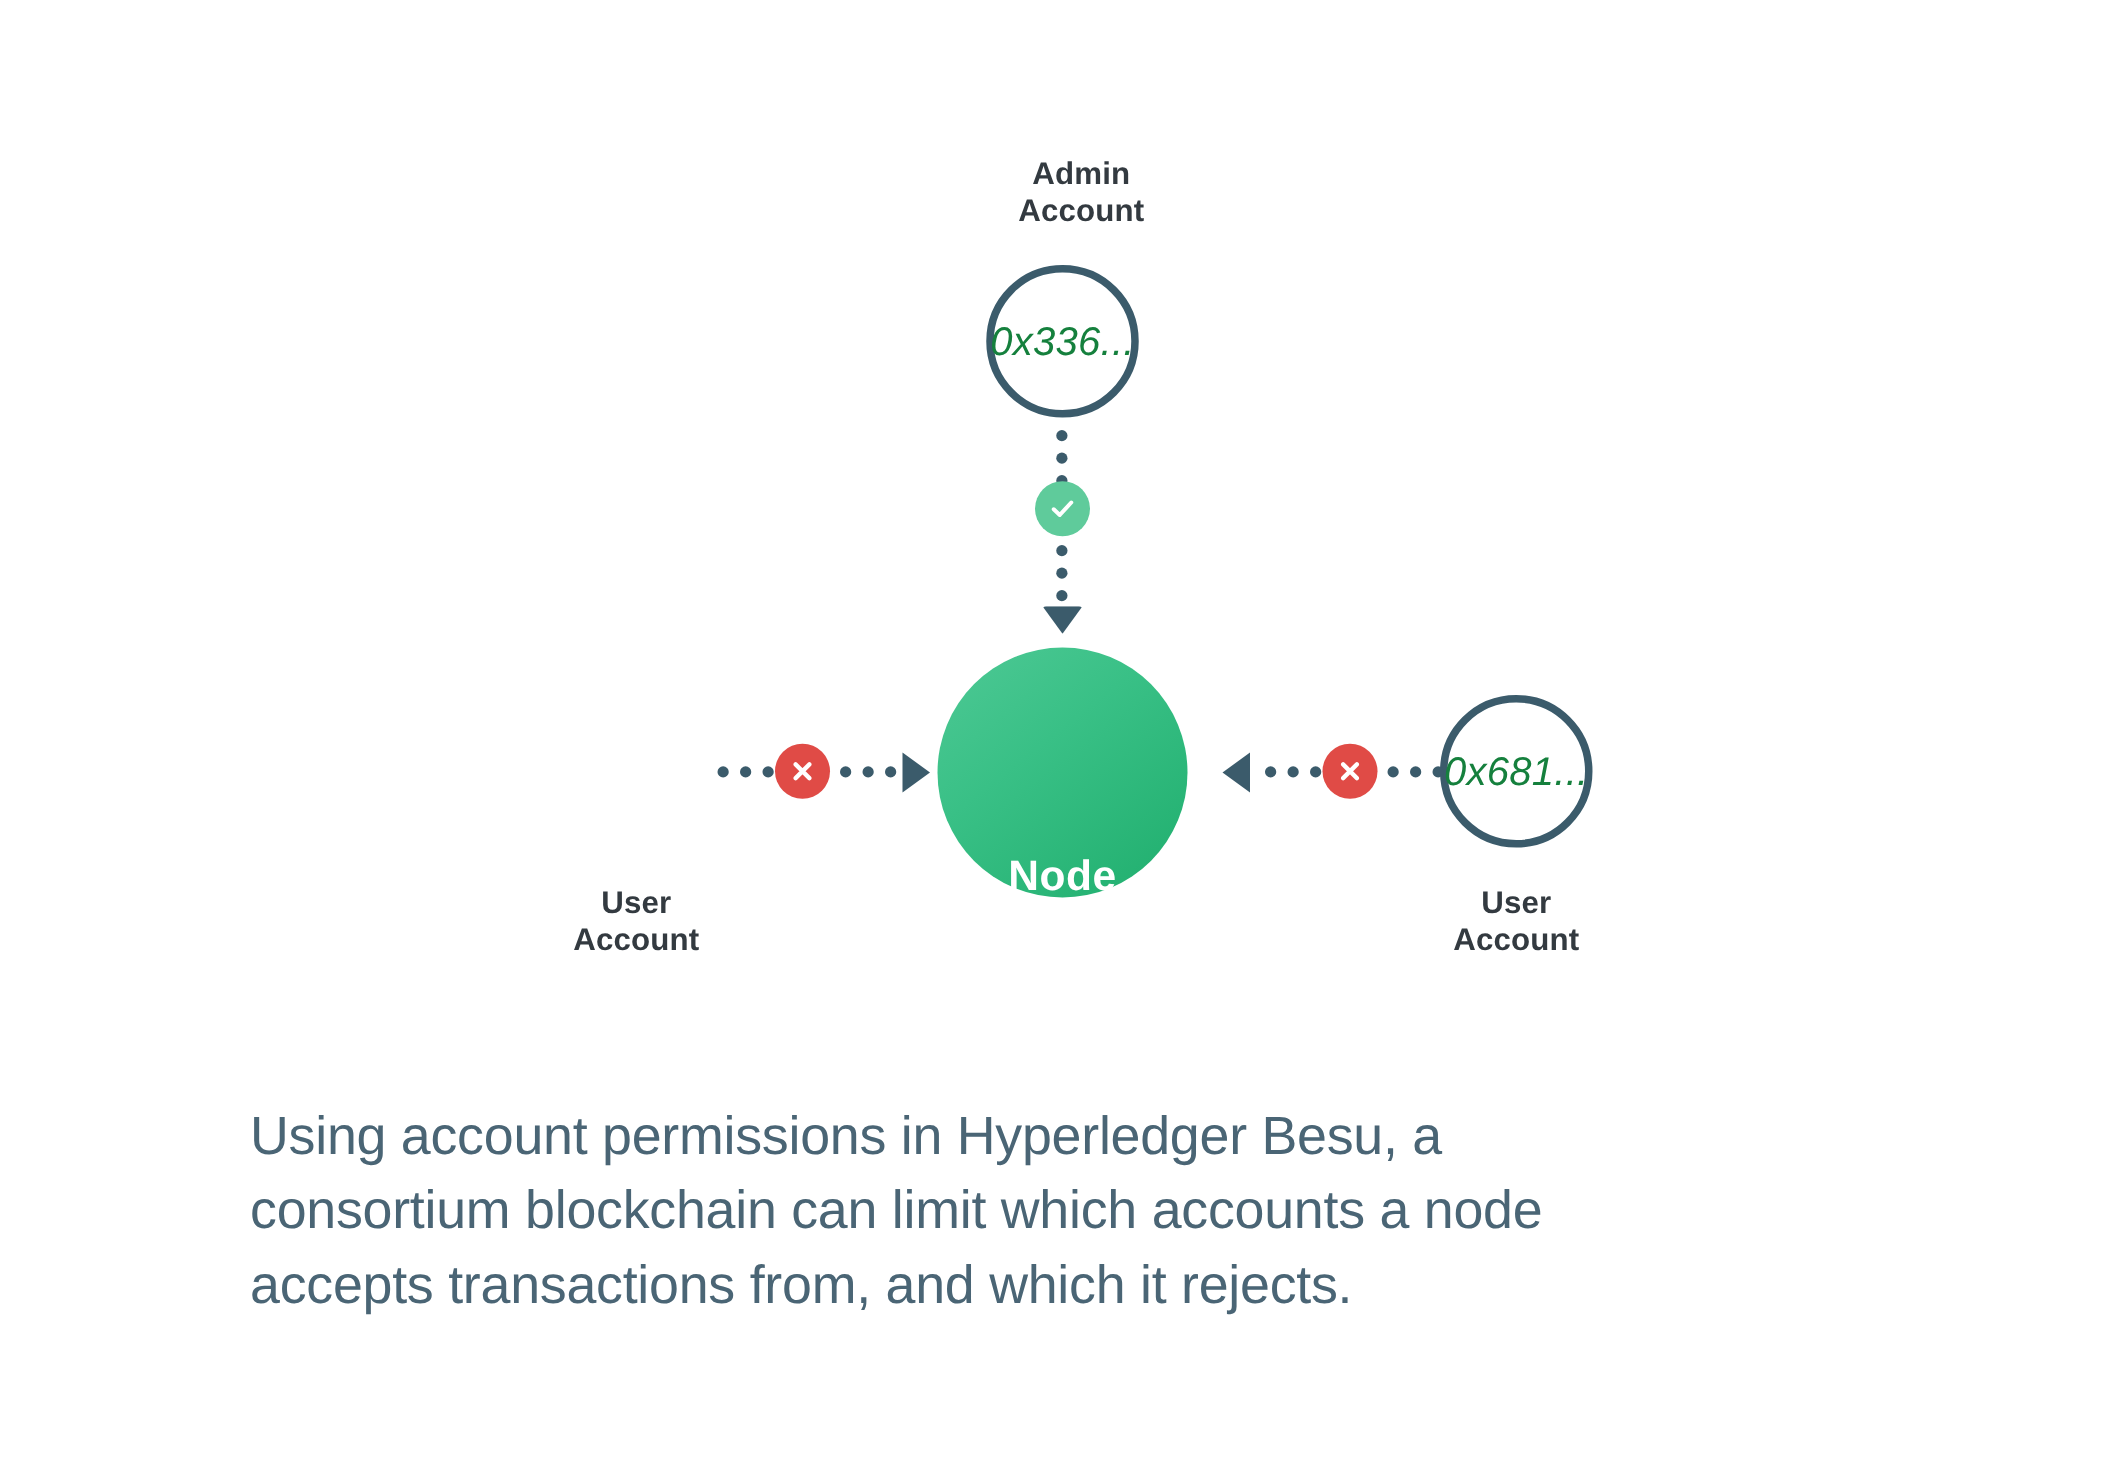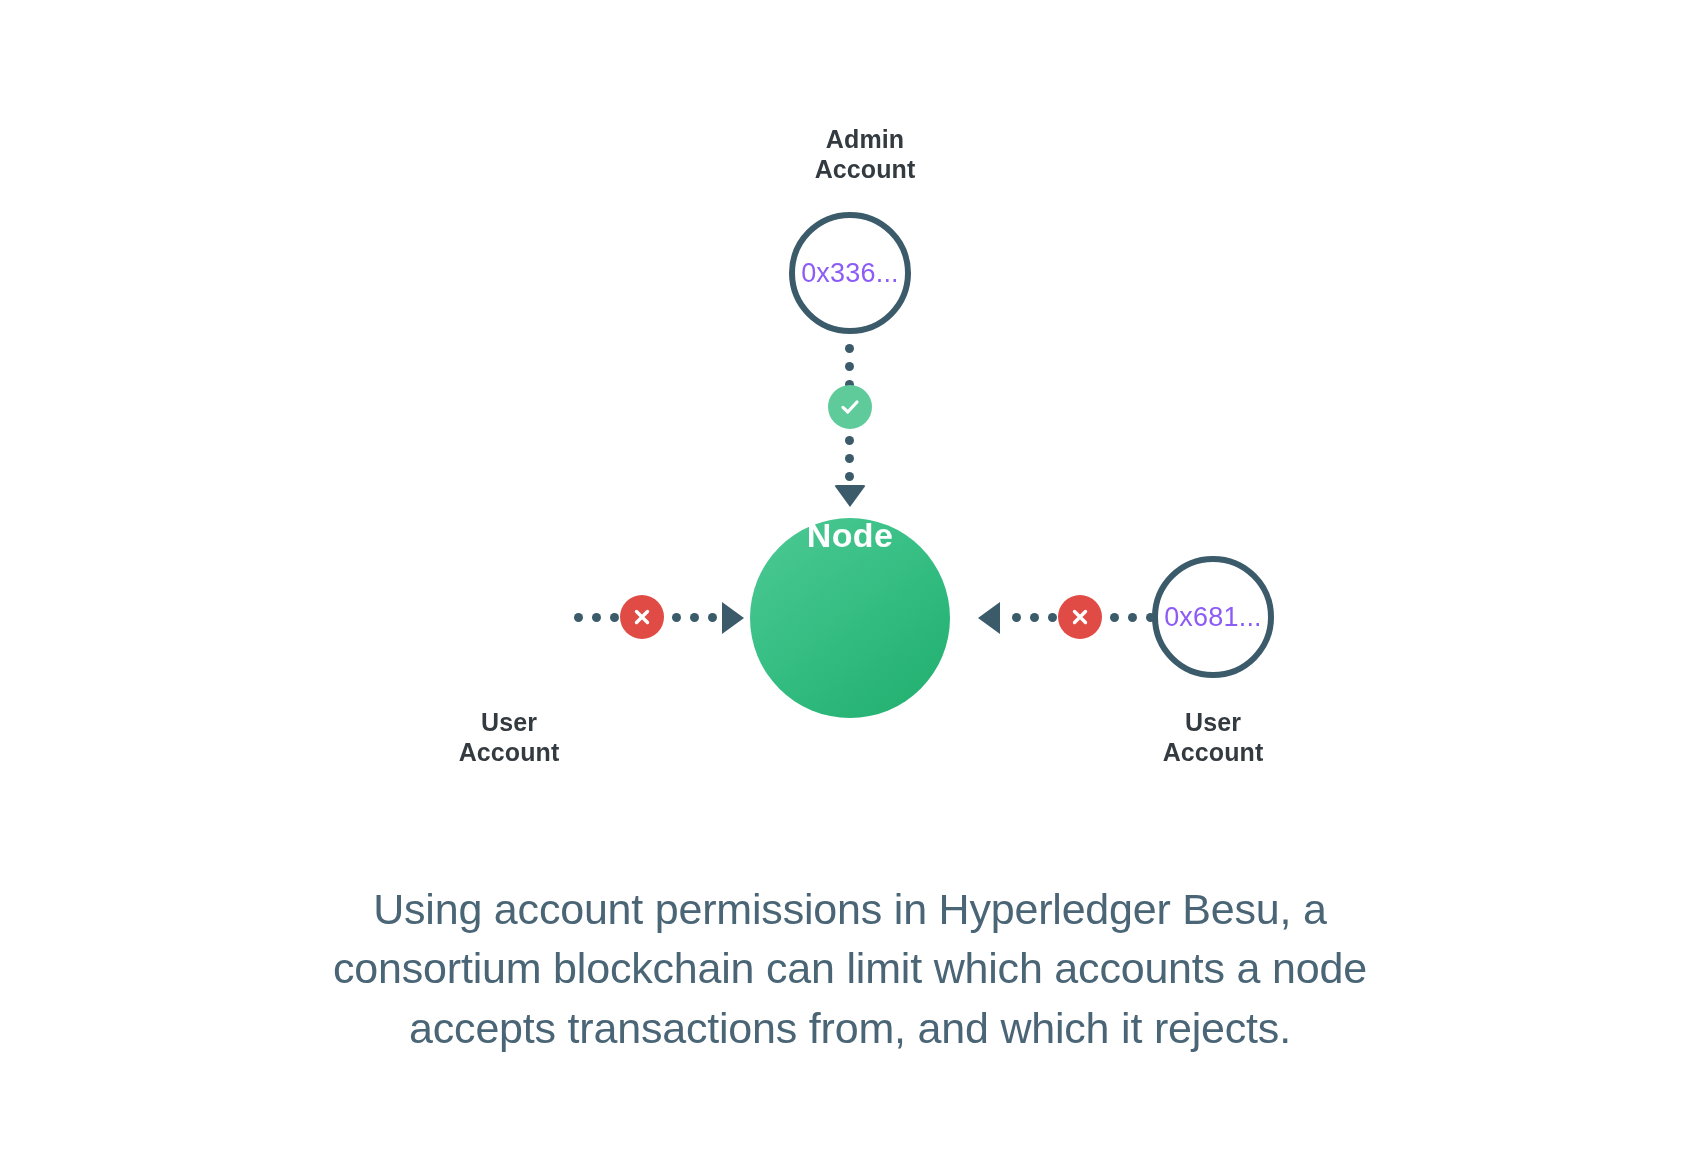--- a/index.html
+++ b/index.html
@@ -32,26 +32,27 @@
     border-radius: 50%;
     border: 6px solid #3b5b6b;
     background: #ffffff;
     box-sizing: border-box;
     display: flex;
     align-items: center;
     justify-content: center;
   }
   .account-addr {
     font-family: "Liberation Sans", sans-serif;
-    font-size: 27px;
+    font-size: 32px;
     font-weight: 400;
-    color: #8b5cf6;
+    color: #15803d;
     letter-spacing: 0.2px;
     white-space: nowrap;
     line-height: 1;
+    font-style: italic;
   }
 
   
   .account-label {
     position: absolute;
     width: 260px;
     text-align: center;
     font-family: "Liberation Sans", sans-serif;
     font-size: 25px;
     font-weight: 700;
@@ -61,21 +62,21 @@
   }
 
   
   .main-node {
     position: absolute;
     width: 200px;
     height: 200px;
     border-radius: 50%;
     background: linear-gradient(142deg, #4ec995 0%, #39c086 40%, #1fae6d 100%);
     display: flex;
-    align-items: flex-start;
+    align-items: flex-end;
     justify-content: center;
   }
   .main-node-label {
     font-family: "Liberation Sans", sans-serif;
     font-size: 34px;
     font-weight: 700;
     color: #ffffff;
     letter-spacing: 0.4px;
     line-height: 1;
   }
@@ -125,21 +126,21 @@
   .badge-allow { background: #5fcb9b; }
   .badge-deny  { background: #e04b46; }
   .badge svg { display: block; }
 
   
   #caption {
     position: absolute;
     left: 200px;
     top: 880px;
     width: 1300px;
-    text-align: center;
+    text-align: left;
     font-family: "Liberation Sans", sans-serif;
     font-size: 43px;
     font-weight: 400;
     color: #4a6575;
     line-height: 1.38;
     letter-spacing: -0.2px;
   }
   #caption .cap-line { display: block; }
 </style>
 </head>

